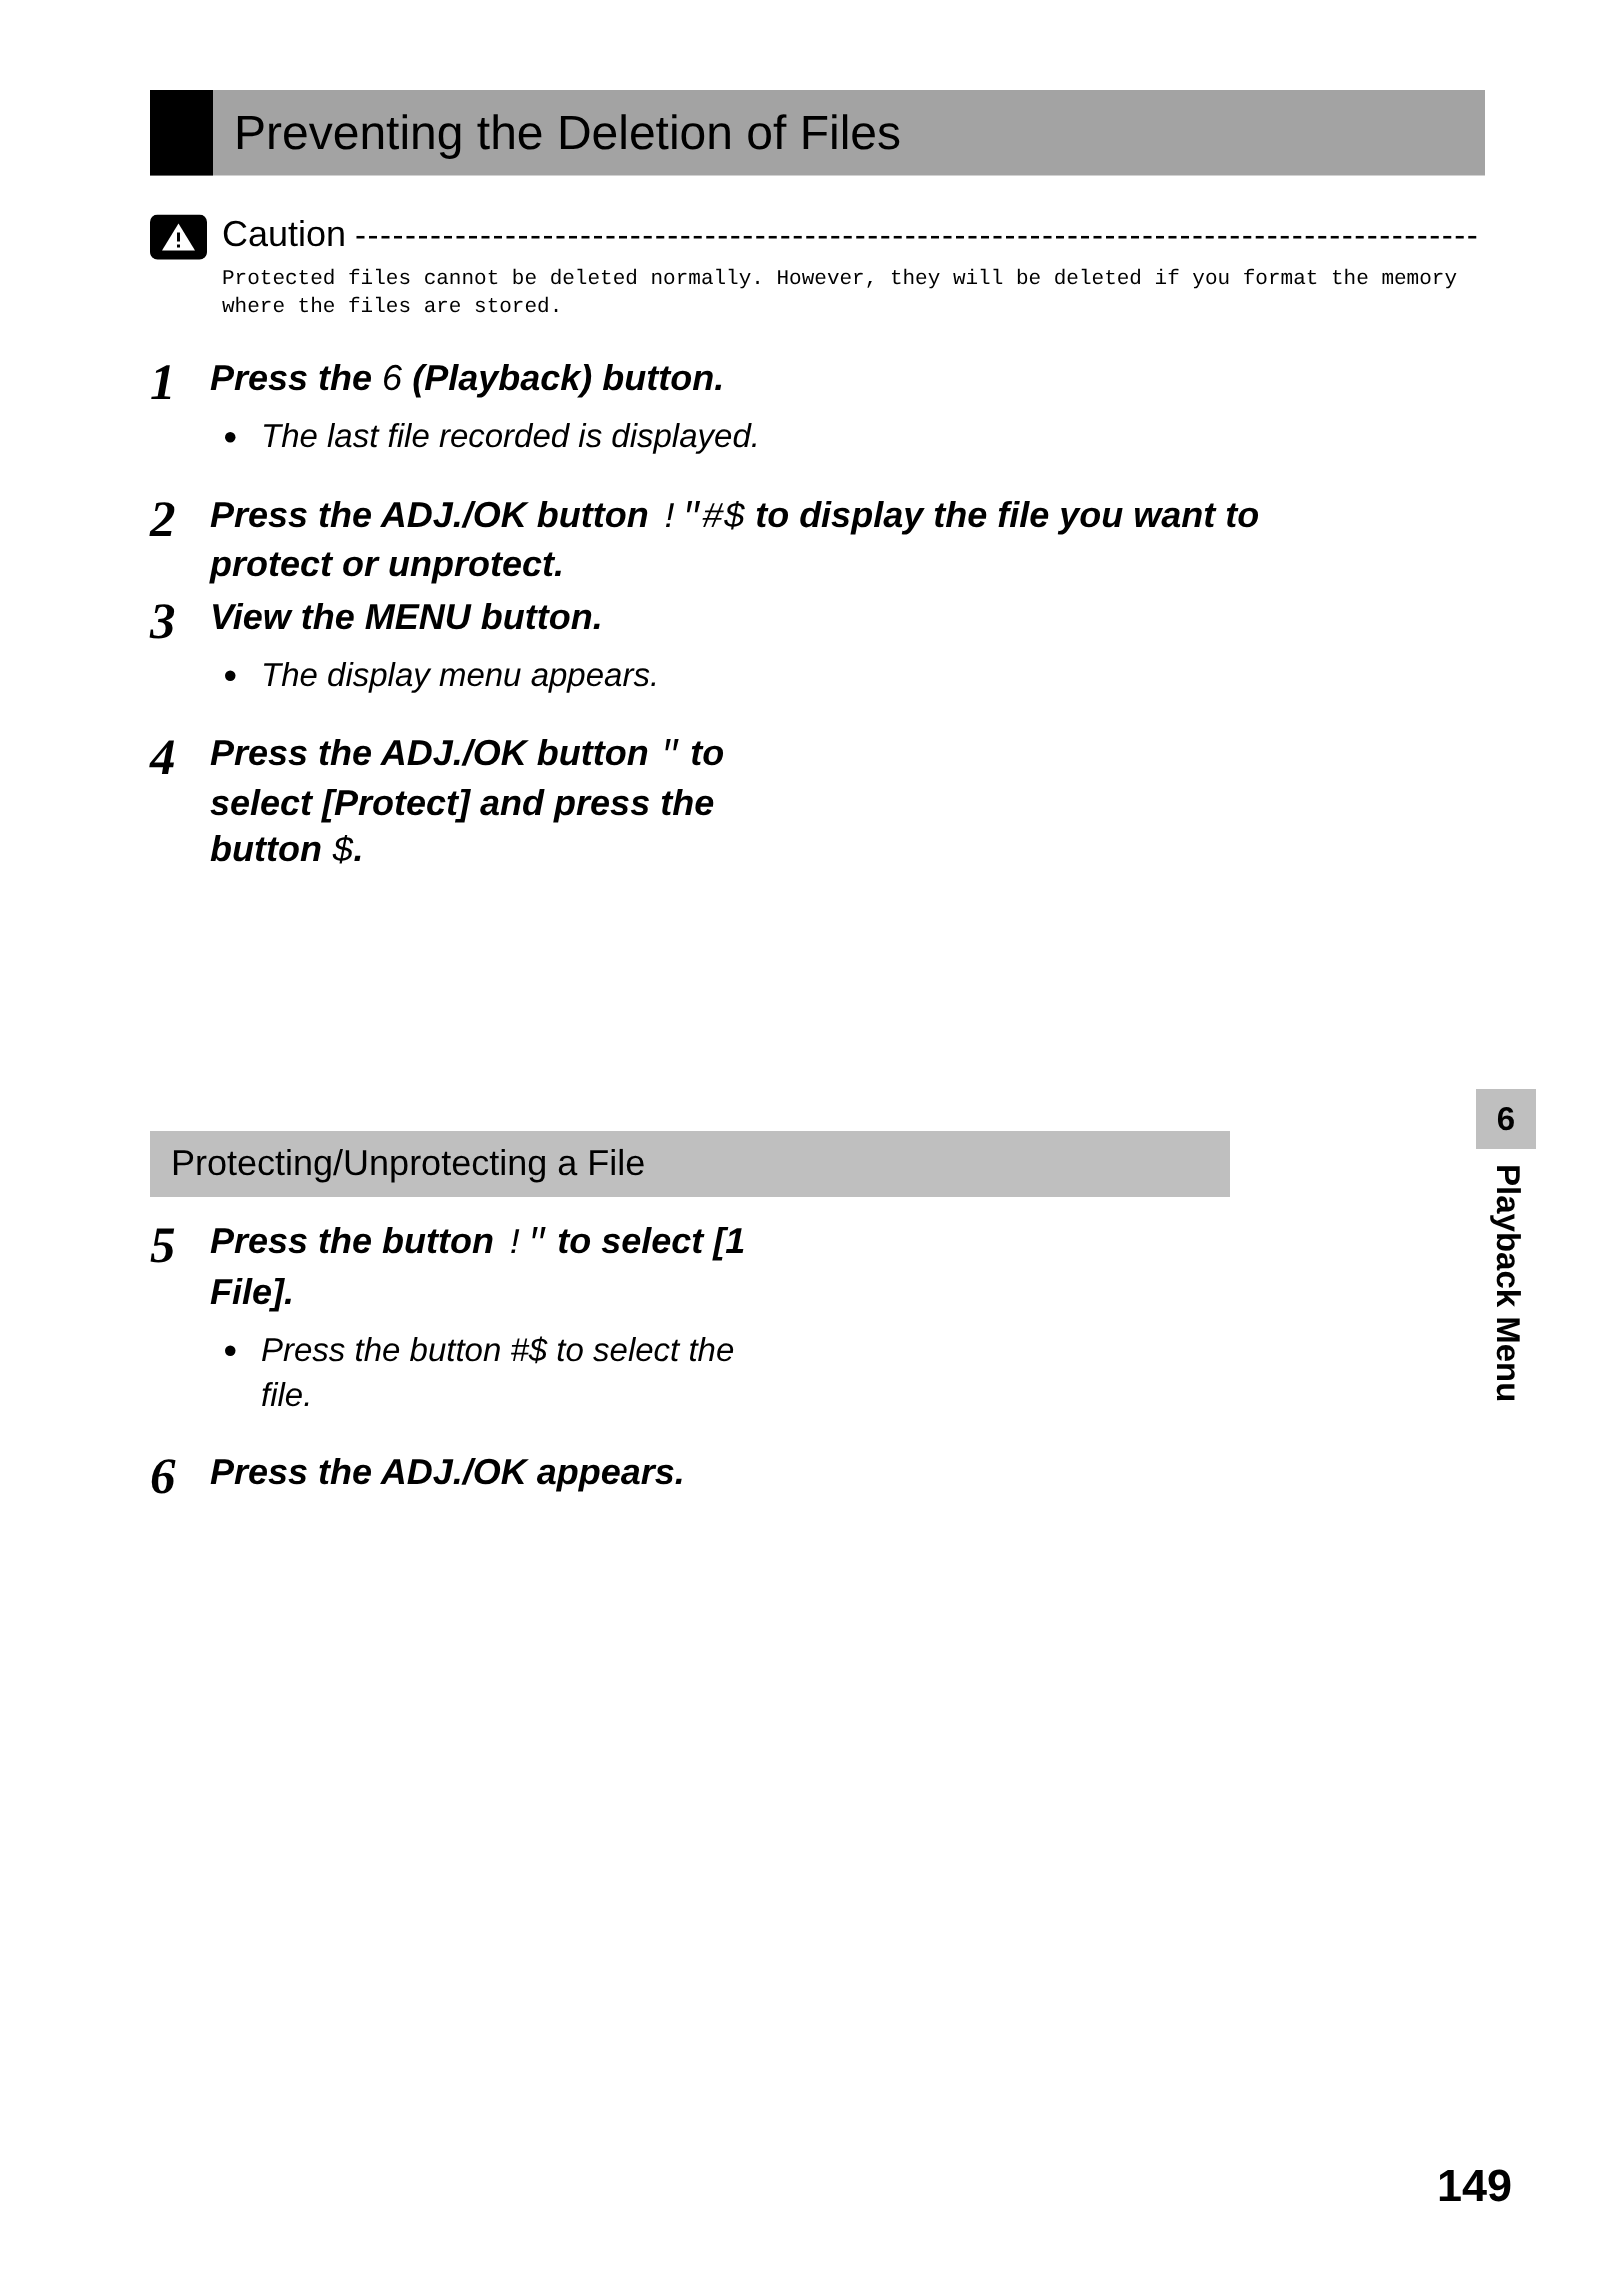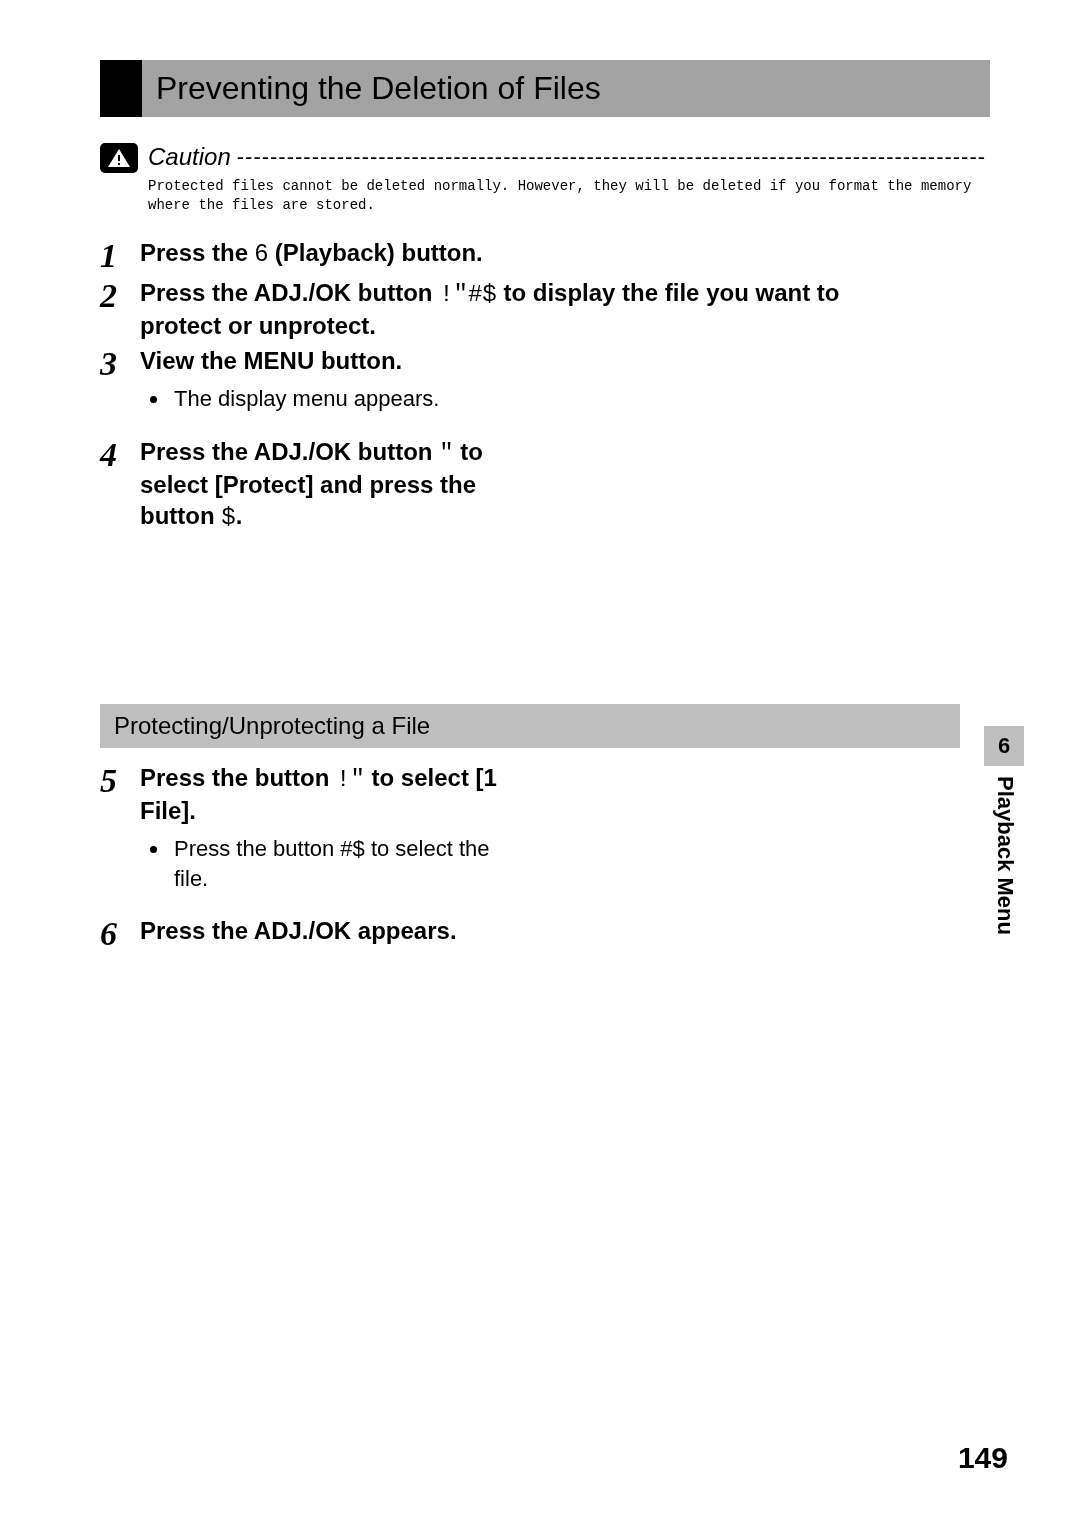--- a/index.html
+++ b/index.html
@@ -48,21 +48,21 @@
   }
   .caution-icon svg{display:block;}
   .caution-head{
     font-size:24px;
     white-space:nowrap;
     overflow:hidden;
     display:flex;
     align-items:center;
     margin-bottom:6px;
   }
-  .caution-label{padding-right:6px;font-style:italic;}
+  .caution-label{padding-right:6px;}
   .caution-dash{
     flex:0 0 auto;
     letter-spacing:1px;
     font-size:22px;
   }
   .caution-body{
     font-size:14px;
     line-height:1.35;
     font-family:Liberation Mono, monospace;
   }
@@ -76,20 +76,21 @@
     font-style:italic;
     font-weight:bold;
     font-size:34px;
     width:40px;
     flex:0 0 40px;
     line-height:1;
     padding-top:2px;
   }
   .step-body{
     flex:1 1 auto;
+    font-style:italic;
   }
   .step-title{
     font-size:24px;
     font-weight:bold;
     line-height:1.3;
   }
   .step-title .normal{font-weight:normal;}
   .step-title .sym{font-family:'Courier New',monospace;font-weight:normal;}
   .bullets{
     margin:8px 0 18px 0;
@@ -99,21 +100,21 @@
     font-size:22px;
     line-height:1.35;
     margin:0 0 4px 0;
     padding-left:4px;
   }
   .subheader{
     background:#bfbfbf;
     font-size:24px;
     padding:8px 14px;
     margin:14px 0 14px 0;
-    width:860px;
+    width:720px;
     box-sizing:border-box;
   }
   .side-tab{
     position:absolute;
     right:56px;
     top:726px;
   }
   .tab-num{
     background:#bfbfbf;
     width:40px;
@@ -168,20 +169,23 @@
   </div>
 
   <div class="steps-upper">
 
     <div class="step">
       <div class="step-num">1</div>
       <div class="step-body">
         <div class="step-title">
           <span>Press the </span><span class="normal">6</span><span> (Playback) button.</span>
         </div>
+        <ul class="bullets">
+          <li>The last file recorded is displayed.</li>
+        </ul>
       </div>
     </div>
 
     <div class="step">
       <div class="step-num">2</div>
       <div class="step-body">
         <div class="step-title">
           <span>Press the ADJ./OK button </span><span class="sym">!"#$</span><span> to display the file you want to protect or unprotect.</span>
         </div>
       </div>

